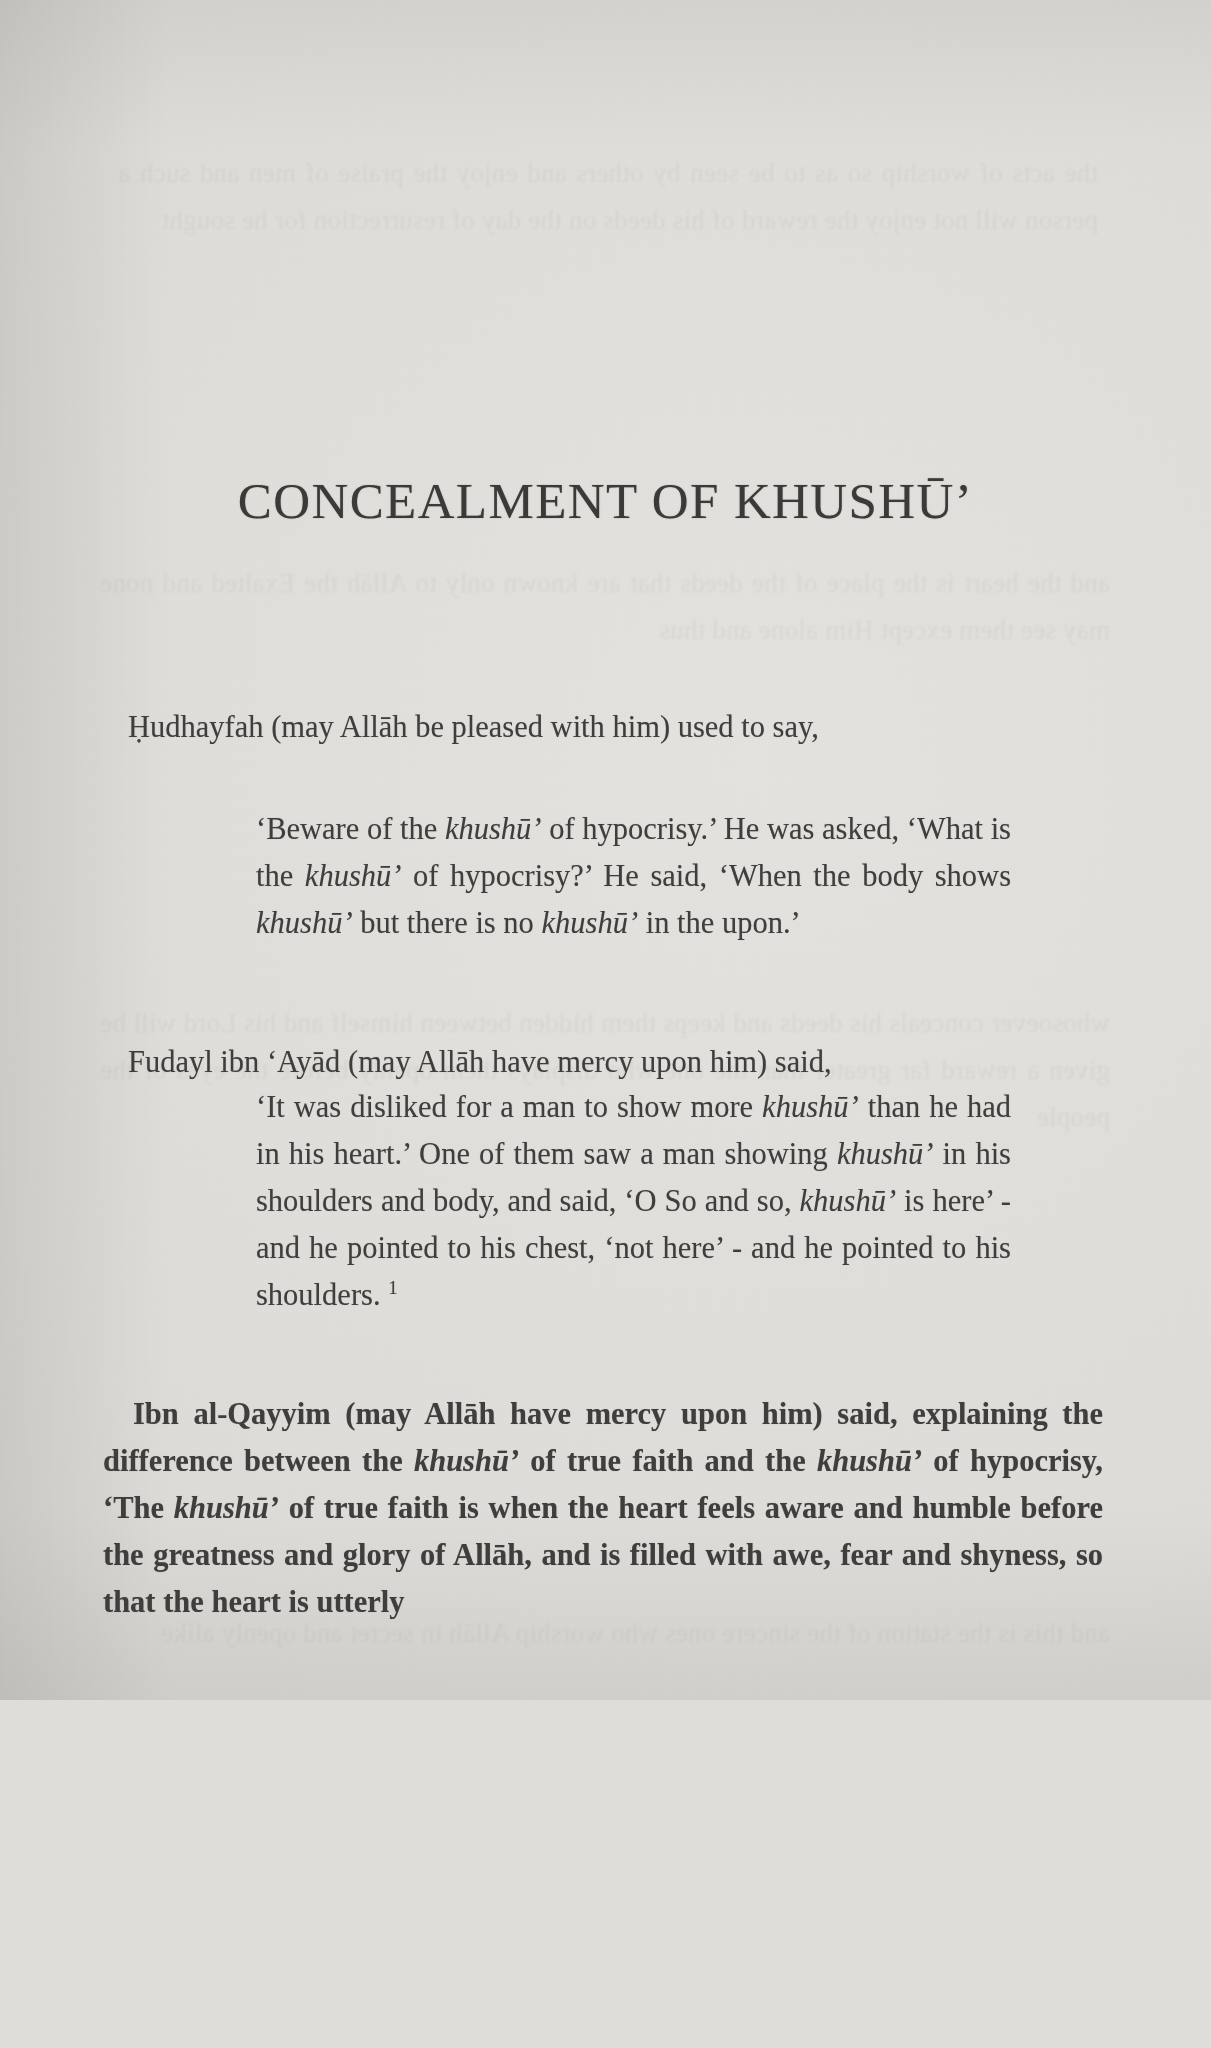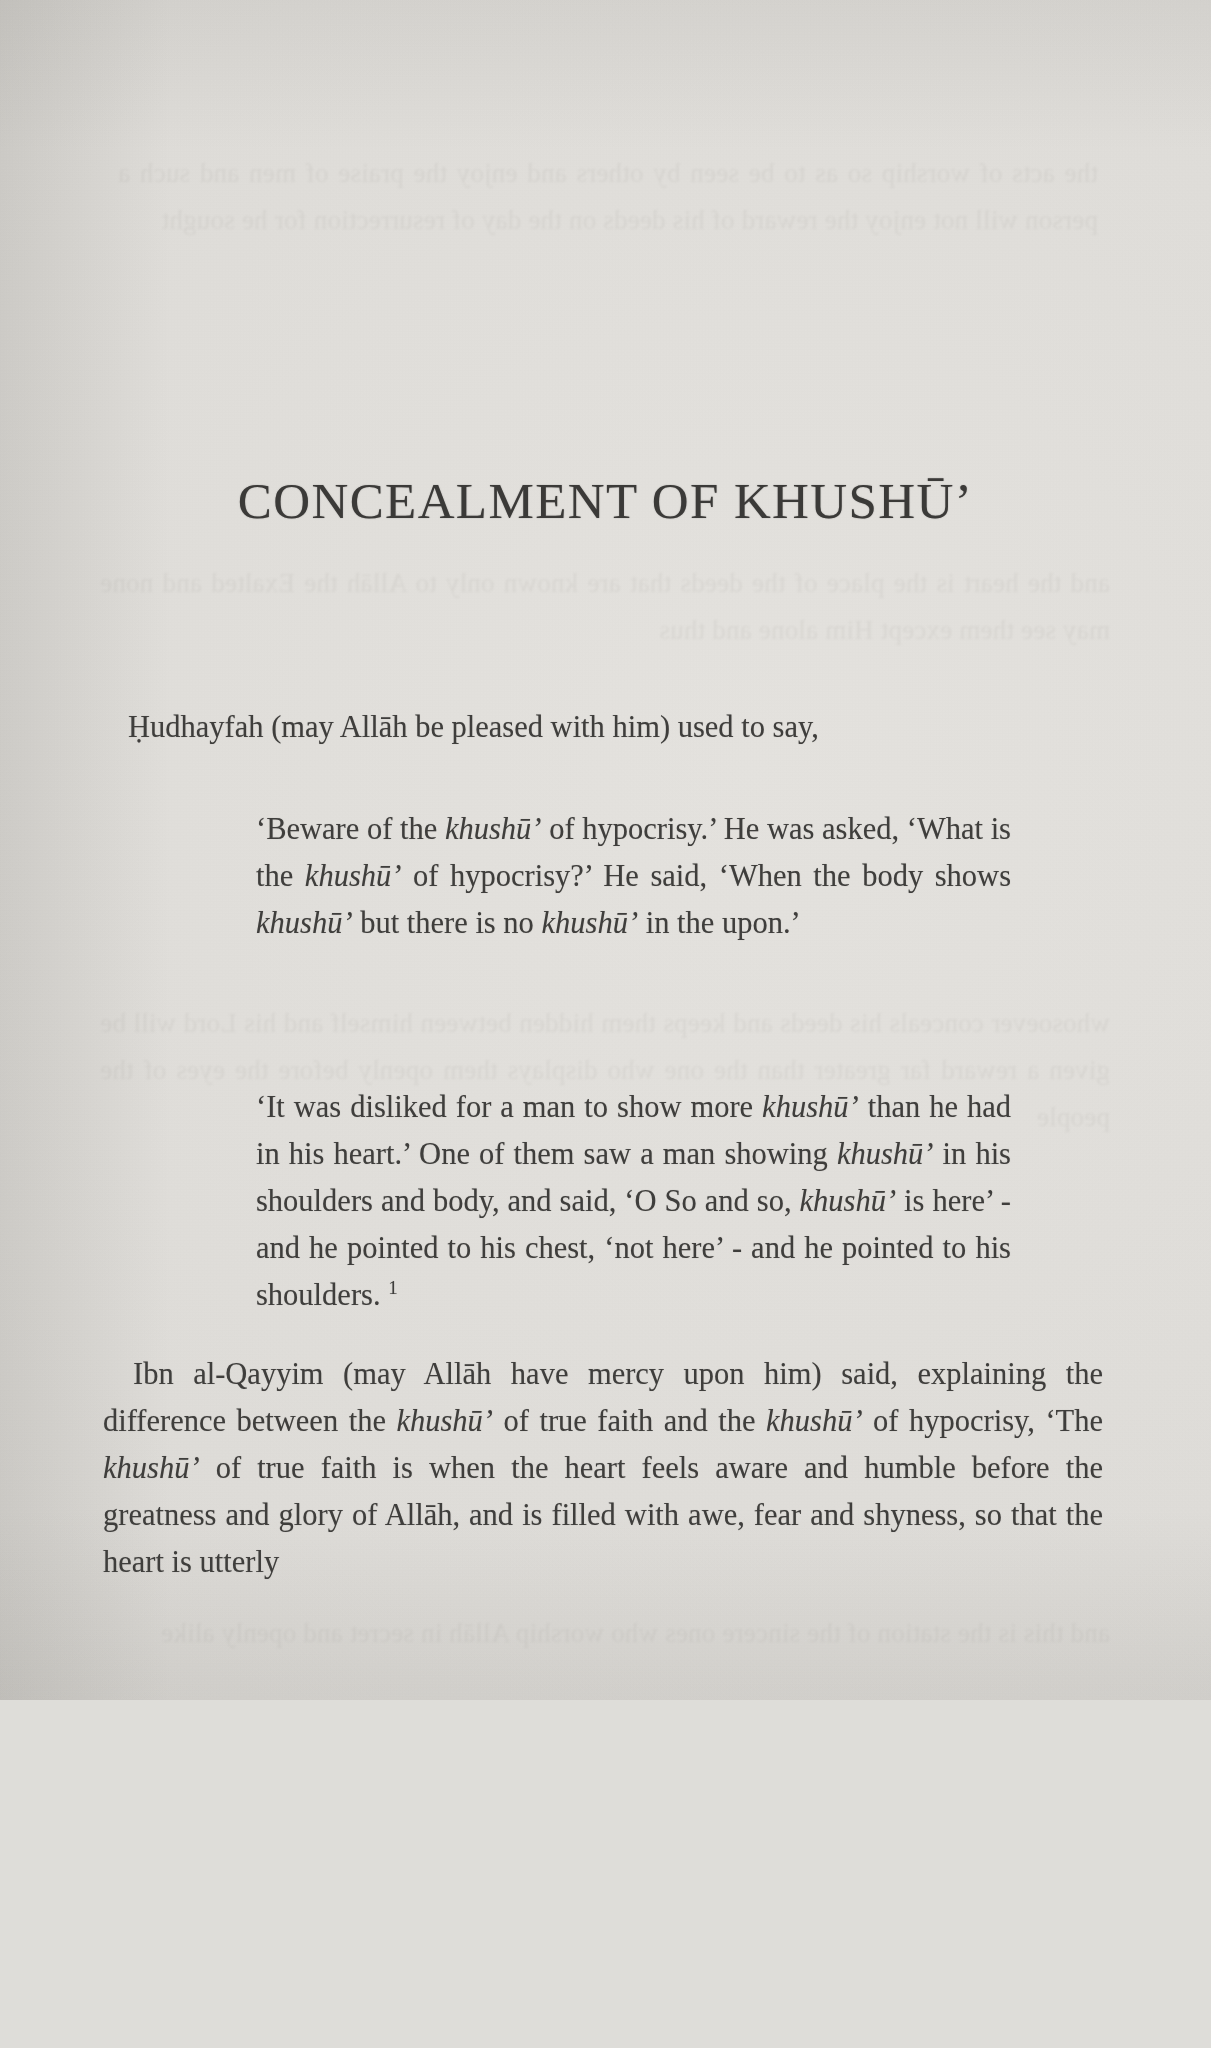--- a/index.html
+++ b/index.html
@@ -121,21 +121,21 @@
     position: absolute;
     left: 103px;
     width: 1000px;
     color: #3f3e3c;
     font-size: 30.5px;
     line-height: 47px;
     text-align: justify;
     text-indent: 30px;
     text-shadow: 0 0 .9px rgba(60,58,56,.30);
   }
-  #body-1 { top: 1320px; }
+  #body-1 { top: 1360px; font-weight: bold; }
 
   .tr { font-style: italic; }
 
   .fn-ref {
     font-size: 19px;
     vertical-align: super;
     line-height: 0;
   }
 
   #footnote-rule {
@@ -197,20 +197,23 @@
     <h1 class="chapter-title">CONCEALMENT OF KHUSHŪ’</h1>
 
     <p class="lead" id="lead-1">
       <span>Ḥudhayfah (may Allāh be pleased with him) used to say,</span>
     </p>
 
     <blockquote class="quote" id="quote-1">
       <span>‘Beware of the </span><span class="tr">khushū’</span><span> of hypocrisy.’ He was asked, ‘What is the </span><span class="tr">khushū’</span><span> of hypocrisy?’ He said, ‘When the body shows </span><span class="tr">khushū’</span><span> but there is no </span><span class="tr">khushū’</span><span> in the upon.’</span>
     </blockquote>
 
+    <p class="lead" id="lead-2">
+      <span>Fudayl ibn ‘Ayād (may Allāh have mercy upon him) said,</span>
+    </p>
 
     <blockquote class="quote" id="quote-2">
       <span>‘It was disliked for a man to show more </span><span class="tr">khushū’</span><span> than he had in his heart.’ One of them saw a man showing </span><span class="tr">khushū’</span><span> in his shoulders and body, and said, ‘O So and so, </span><span class="tr">khushū’</span><span> is here’ - and he pointed to his chest, ‘not here’ - and he pointed to his shoulders. </span><sup class="fn-ref">1</sup>
     </blockquote>
 
     <p class="body-para" id="body-1">
       <span>Ibn al-Qayyim (may Allāh have mercy upon him) said, explaining the difference between the </span><span class="tr">khushū’</span><span> of true faith and the </span><span class="tr">khushū’</span><span> of hypocrisy, ‘The </span><span class="tr">khushū’</span><span> of true faith is when the heart feels aware and humble before the greatness and glory of Allāh, and is filled with awe, fear and shyness, so that the heart is utterly</span>
     </p>
 
     <div id="footnote-rule"></div>

